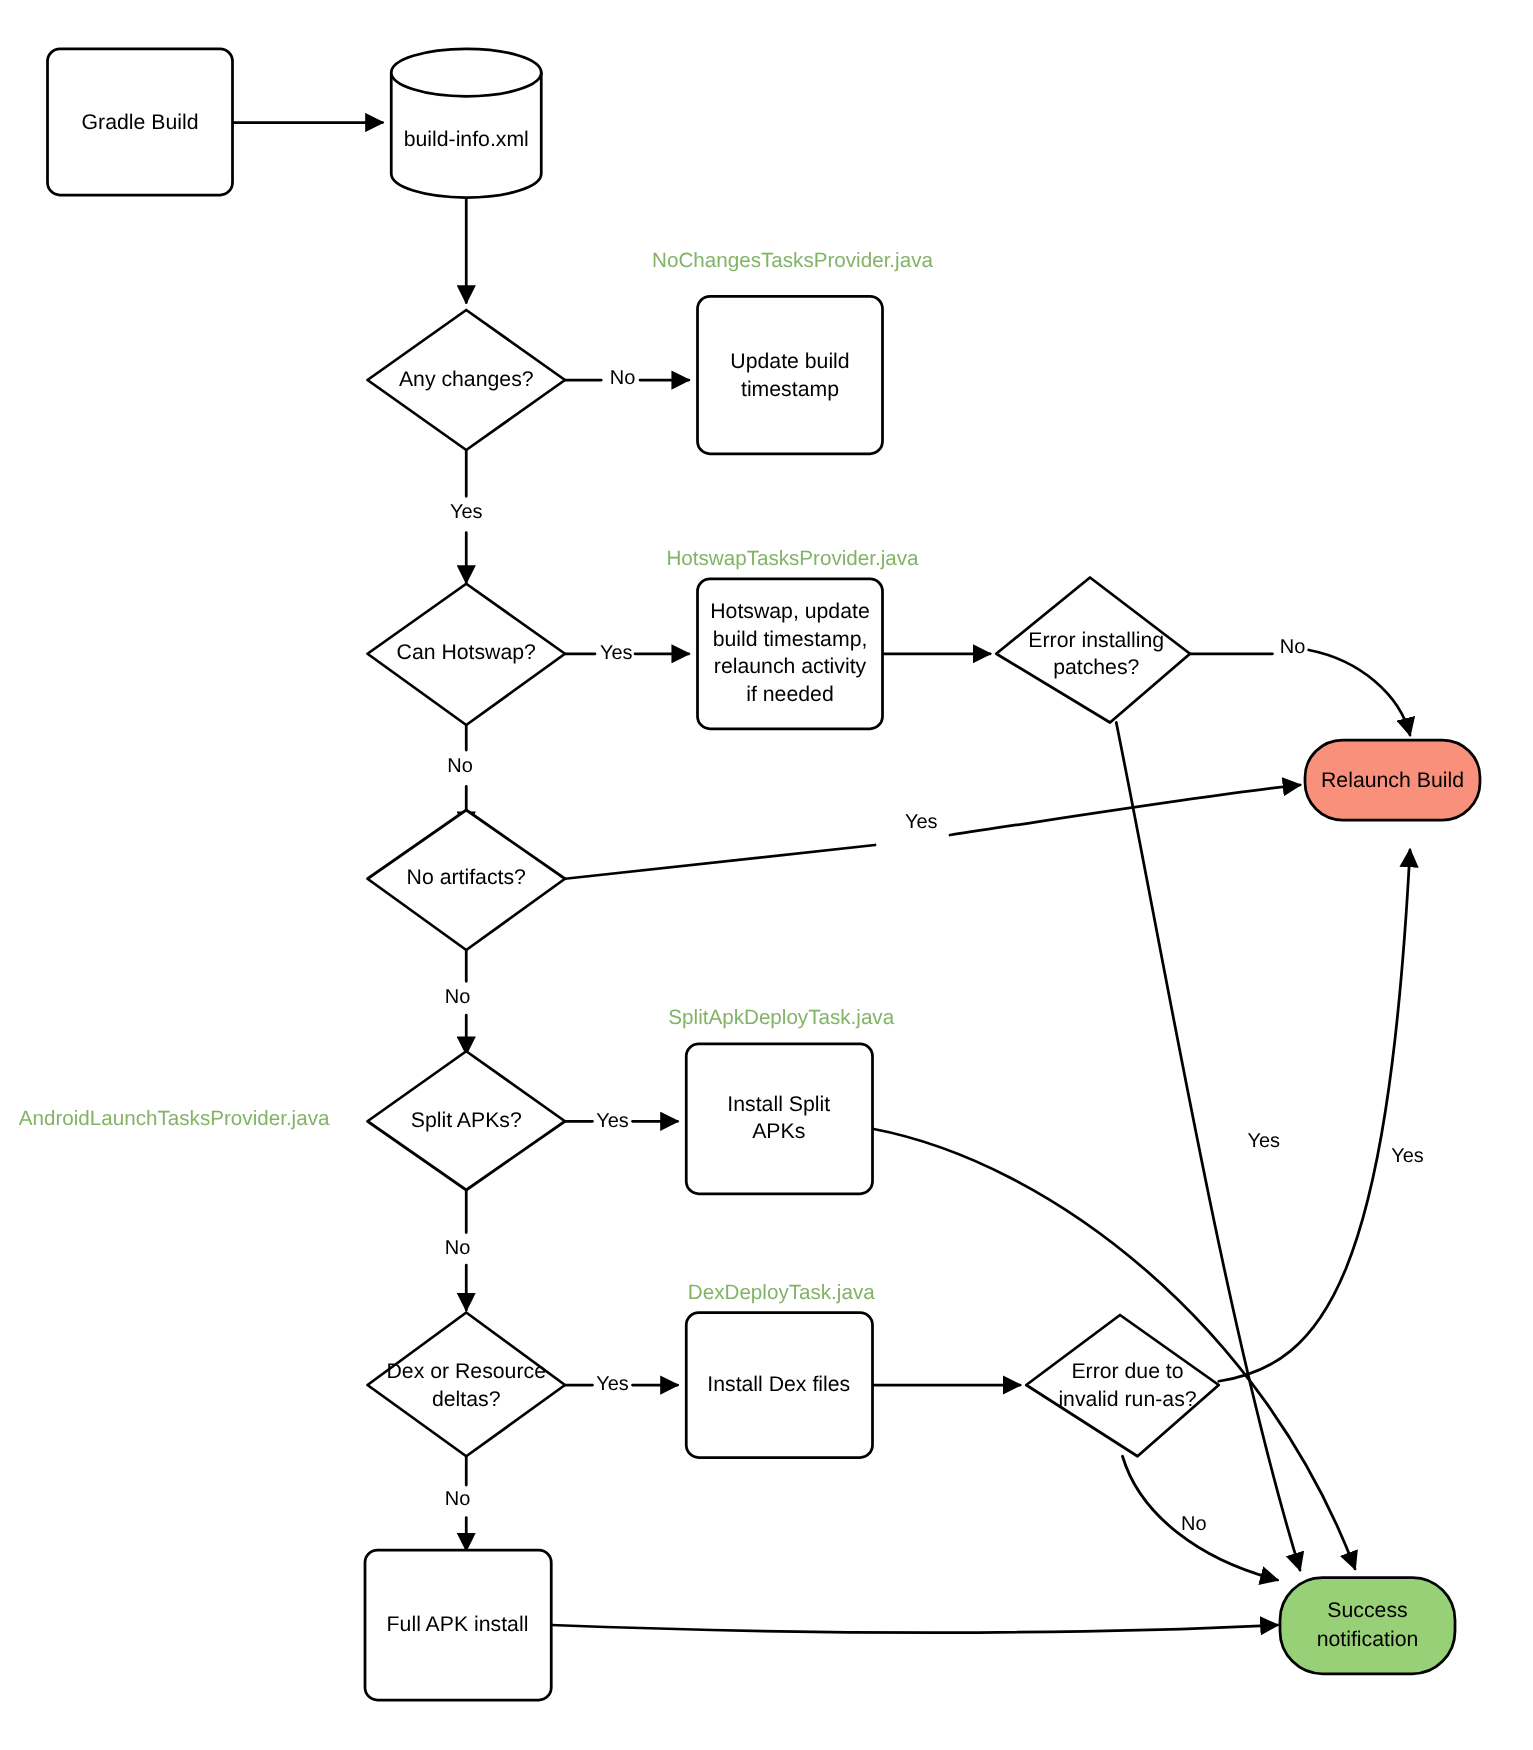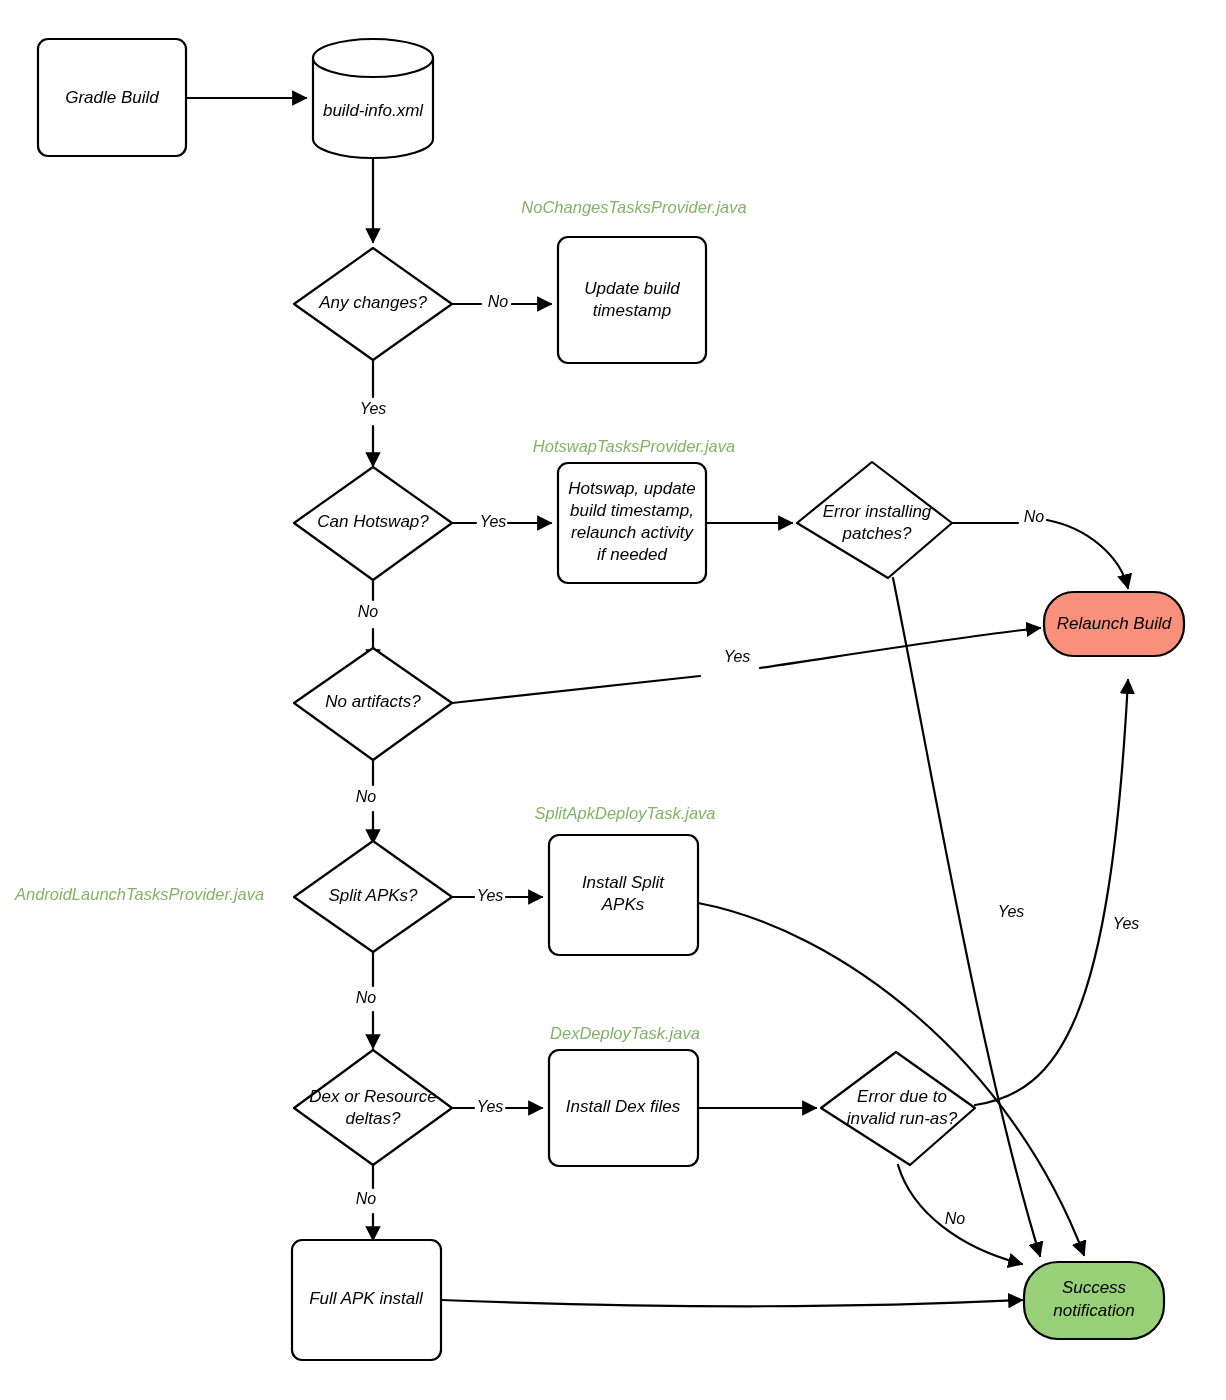--- a/index.html
+++ b/index.html
@@ -6,21 +6,20 @@
     margin: 0;
     padding: 0;
     background: #ffffff;
   }
   #canvas-wrap {
     position: relative;
     width: 1226px;
     height: 1400px;
     background: #ffffff;
     font-family: "Liberation Sans", sans-serif;
-    font-style: italic;
   }
   svg#flowchart {
     display: block;
     width: 1226px;
     height: 1400px;
   }
   .shape {
     fill: #ffffff;
     stroke: #000000;
     stroke-width: 2.2;

